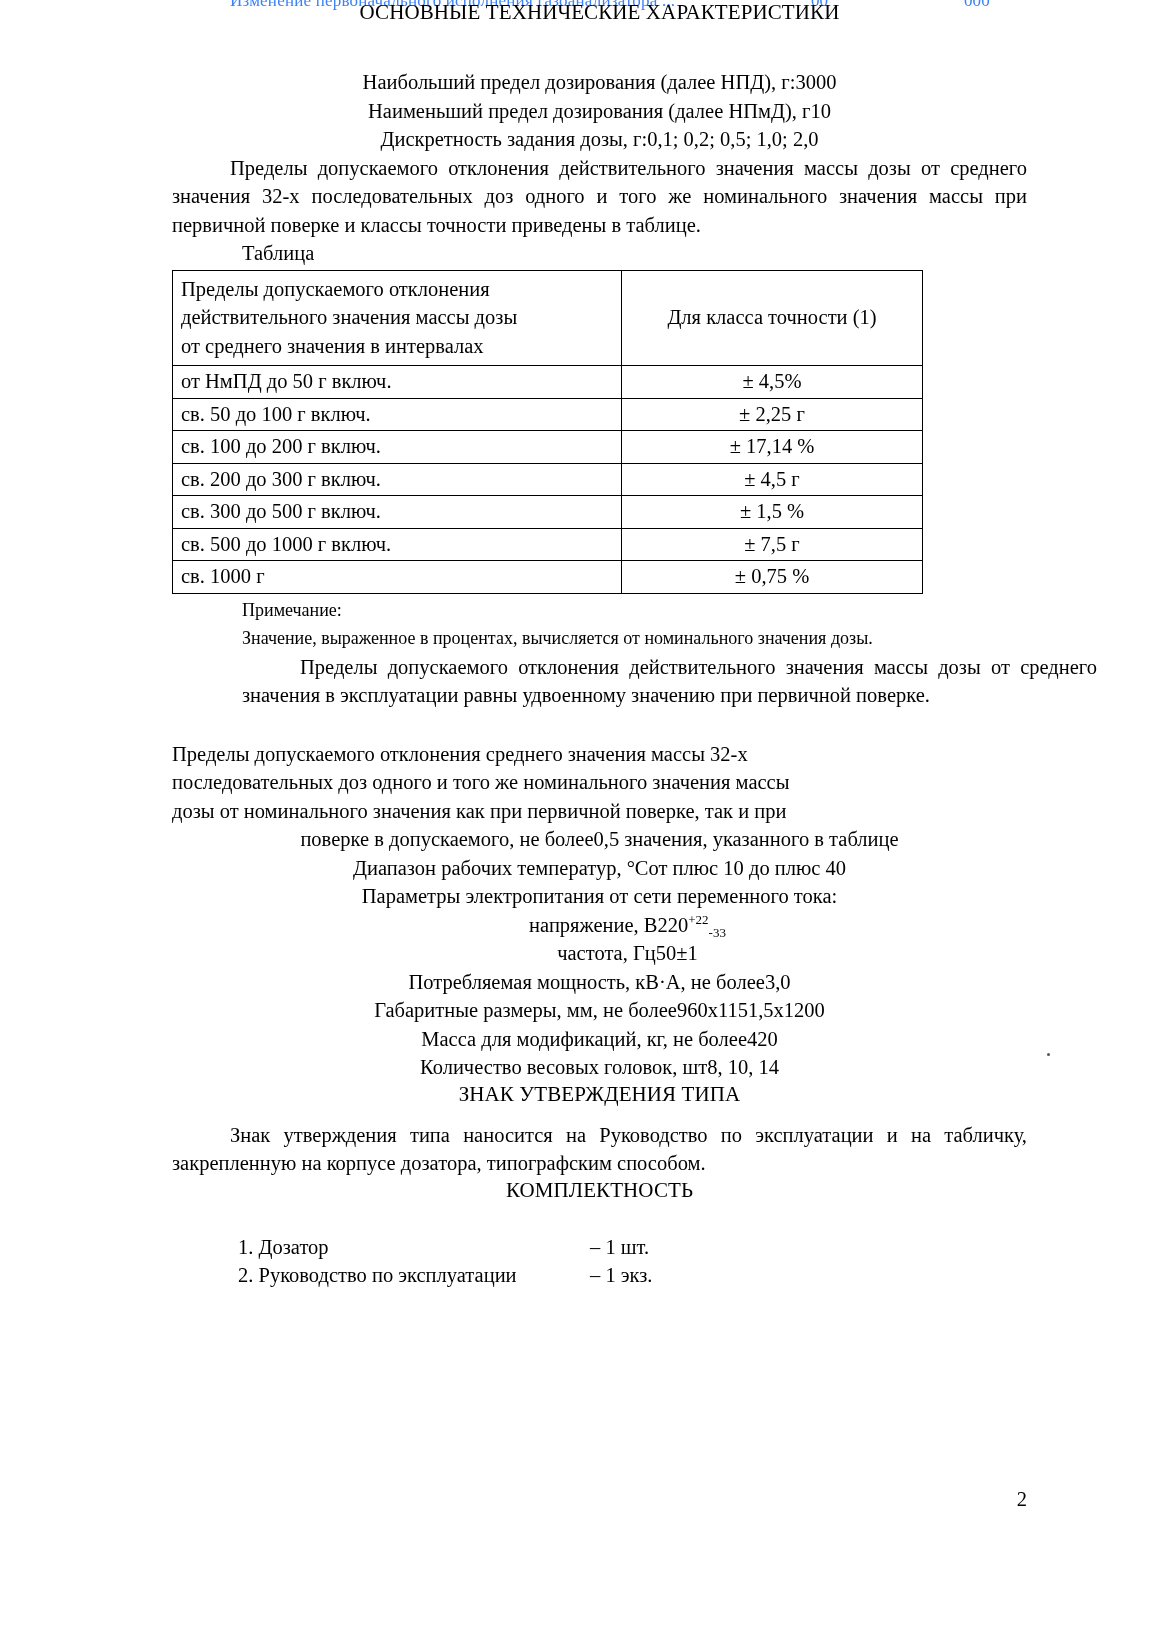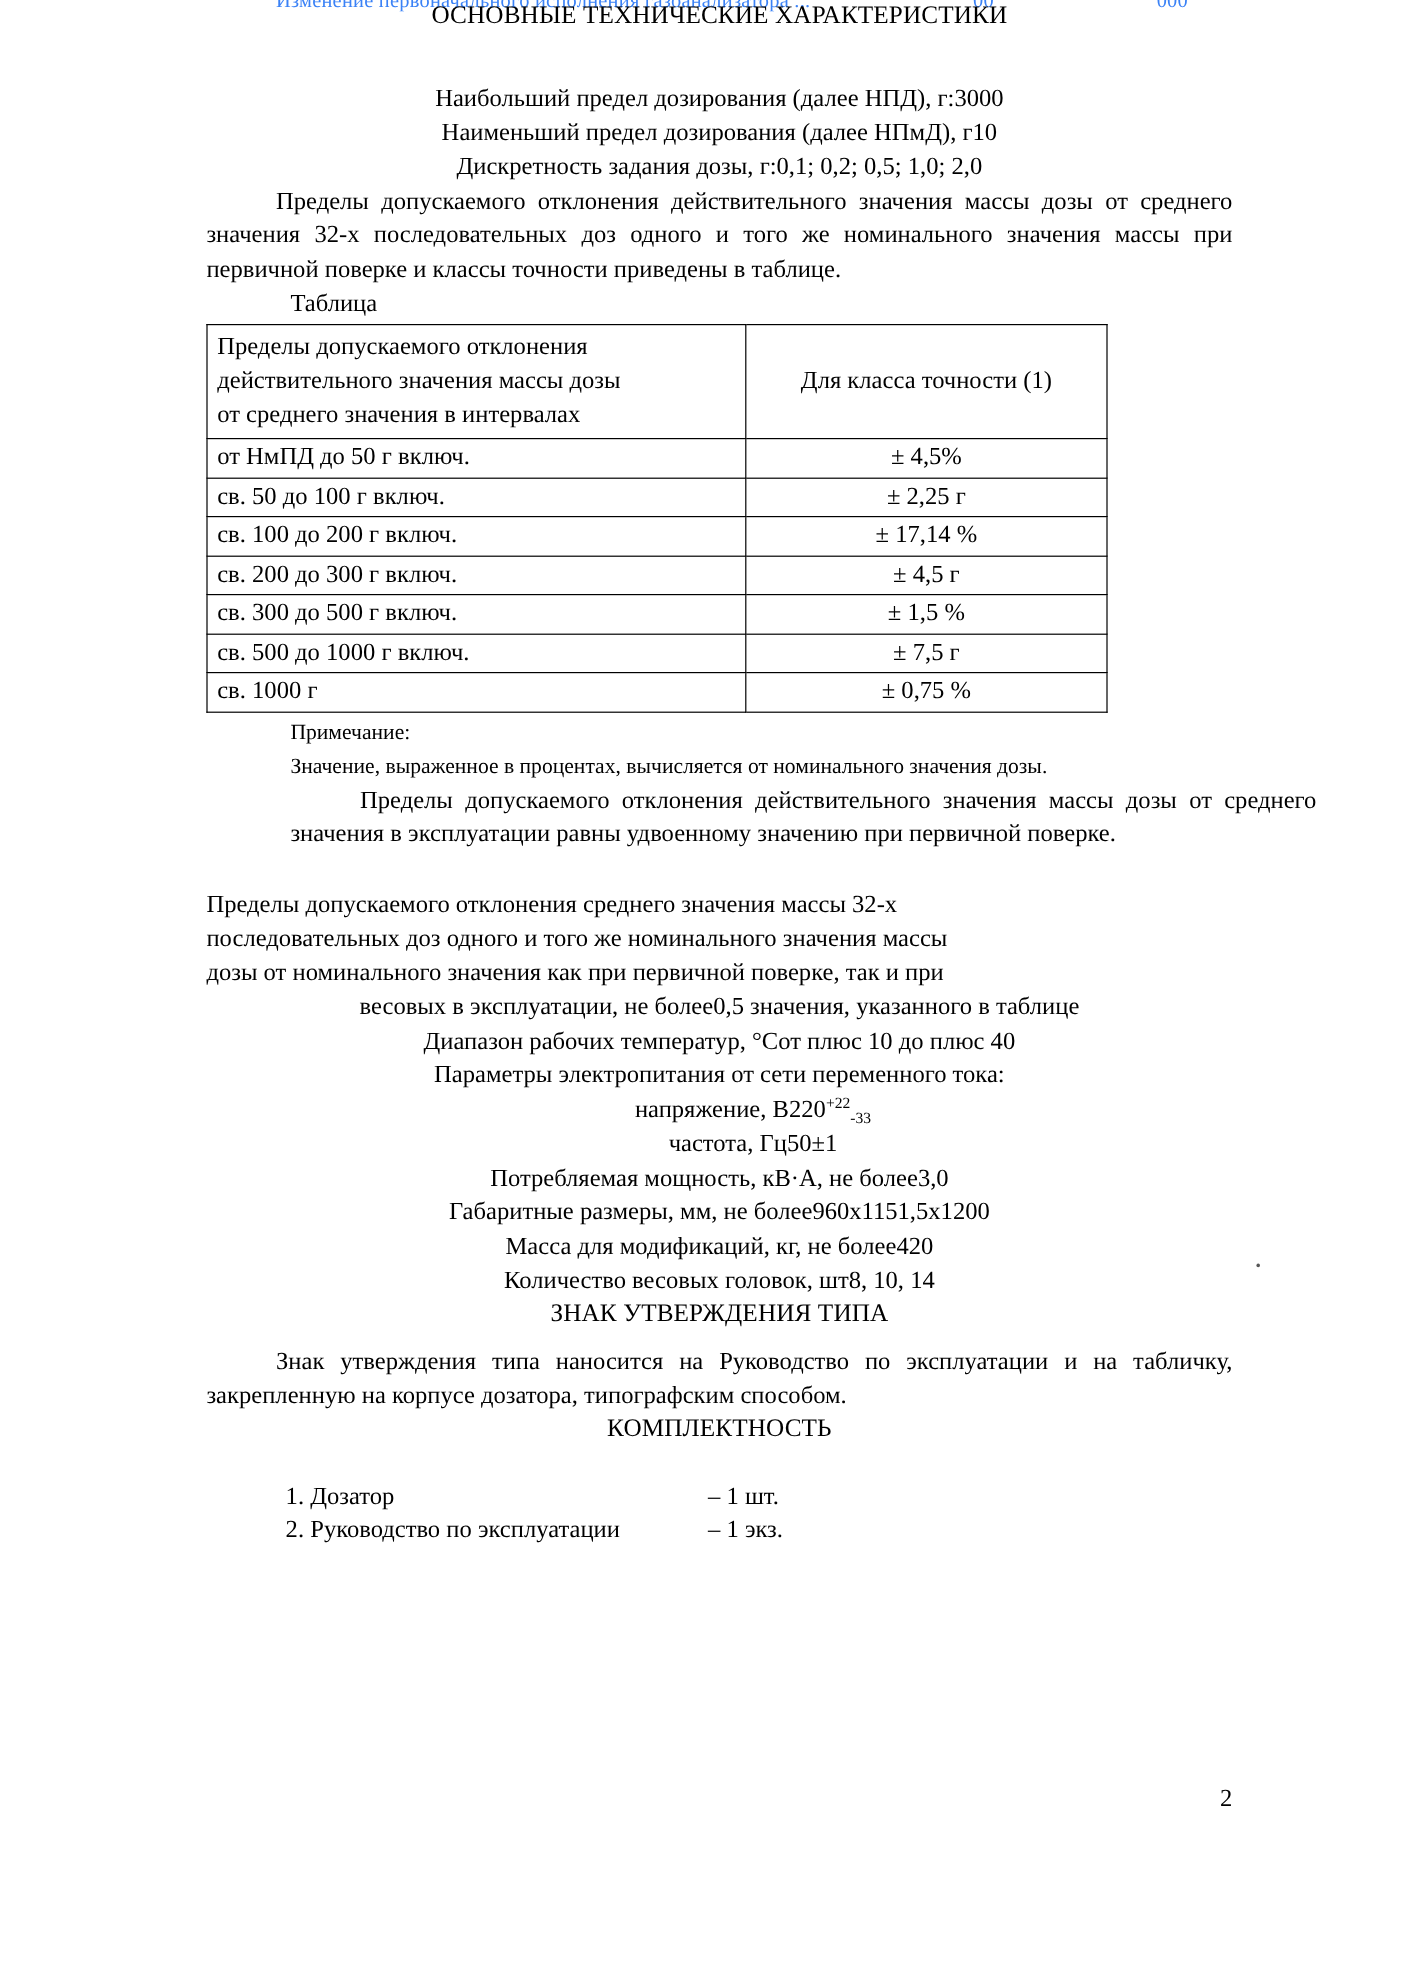--- a/index.html
+++ b/index.html
@@ -256,21 +256,21 @@
       <p class="note-para note-wide">Пределы допускаемого отклонения действительного значения массы дозы от среднего значения в эксплуатации равны удвоенному значению при первичной поверке.</p>
     </div>
 
     <div class="gap-1"></div>
 
     <div class="block-left">
       <div>Пределы допускаемого отклонения среднего значения массы 32-х</div>
       <div>последовательных доз одного и того же номинального значения массы</div>
       <div>дозы от номинального значения как при первичной поверке, так и при</div>
       <div class="spec-row">
-        <span class="label">весовых в эксплуатации, не более</span>
+        <span class="label">поверке в допускаемого, не более</span>
         <span class="value">0,5 значения, указанного в таблице</span>
       </div>
     </div>
 
     <div>
       <div class="spec-row">
         <span class="label">Диапазон рабочих температур, °С</span>
         <span class="value">от плюс 10 до плюс 40</span>
       </div>
       <div class="spec-row">

